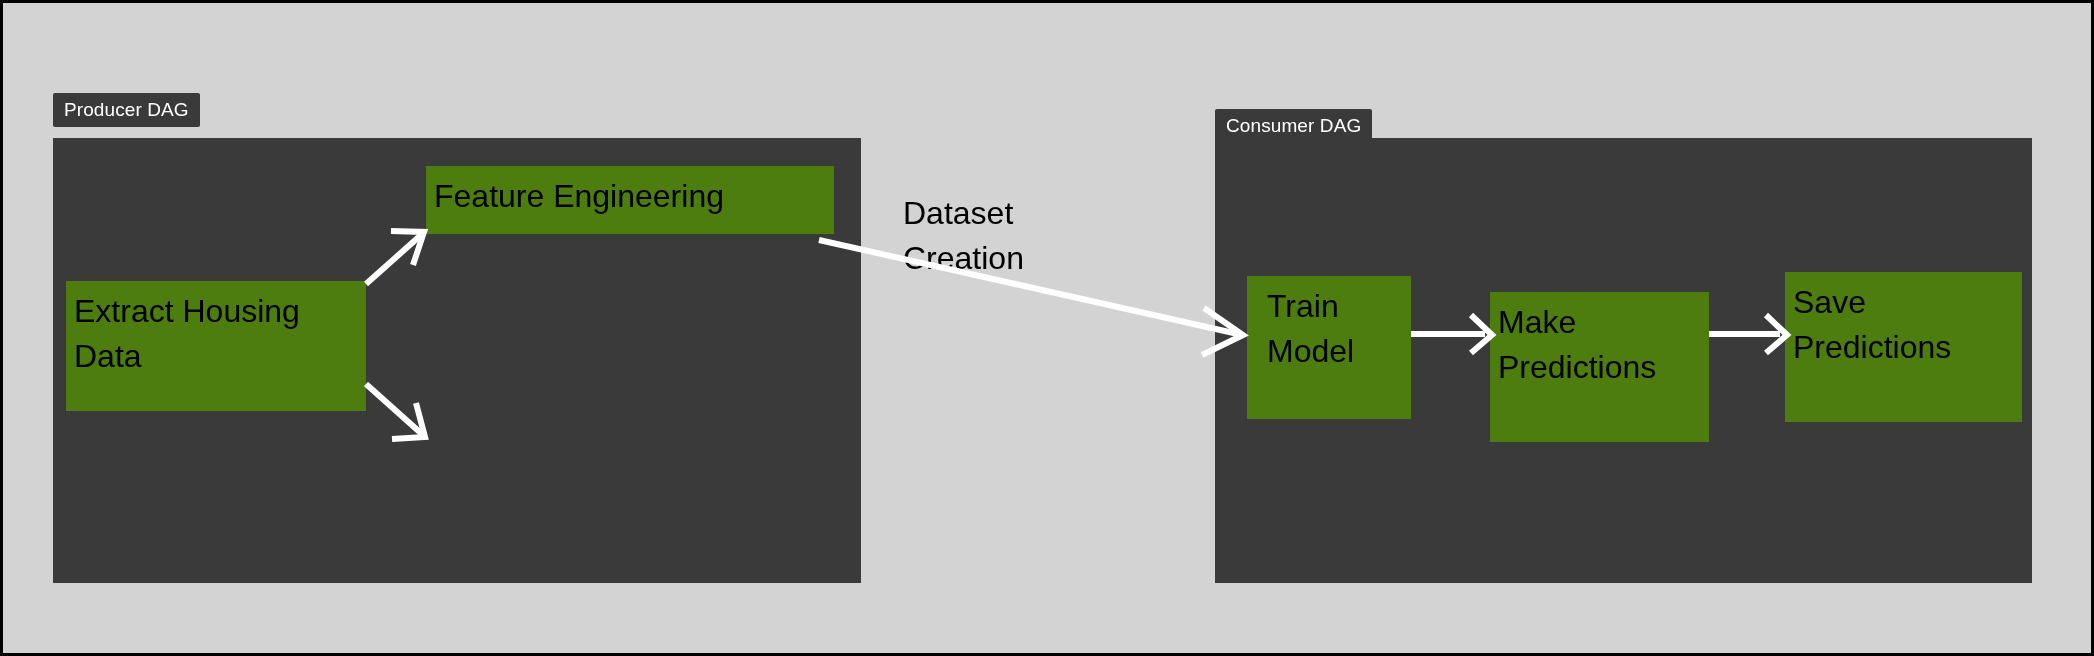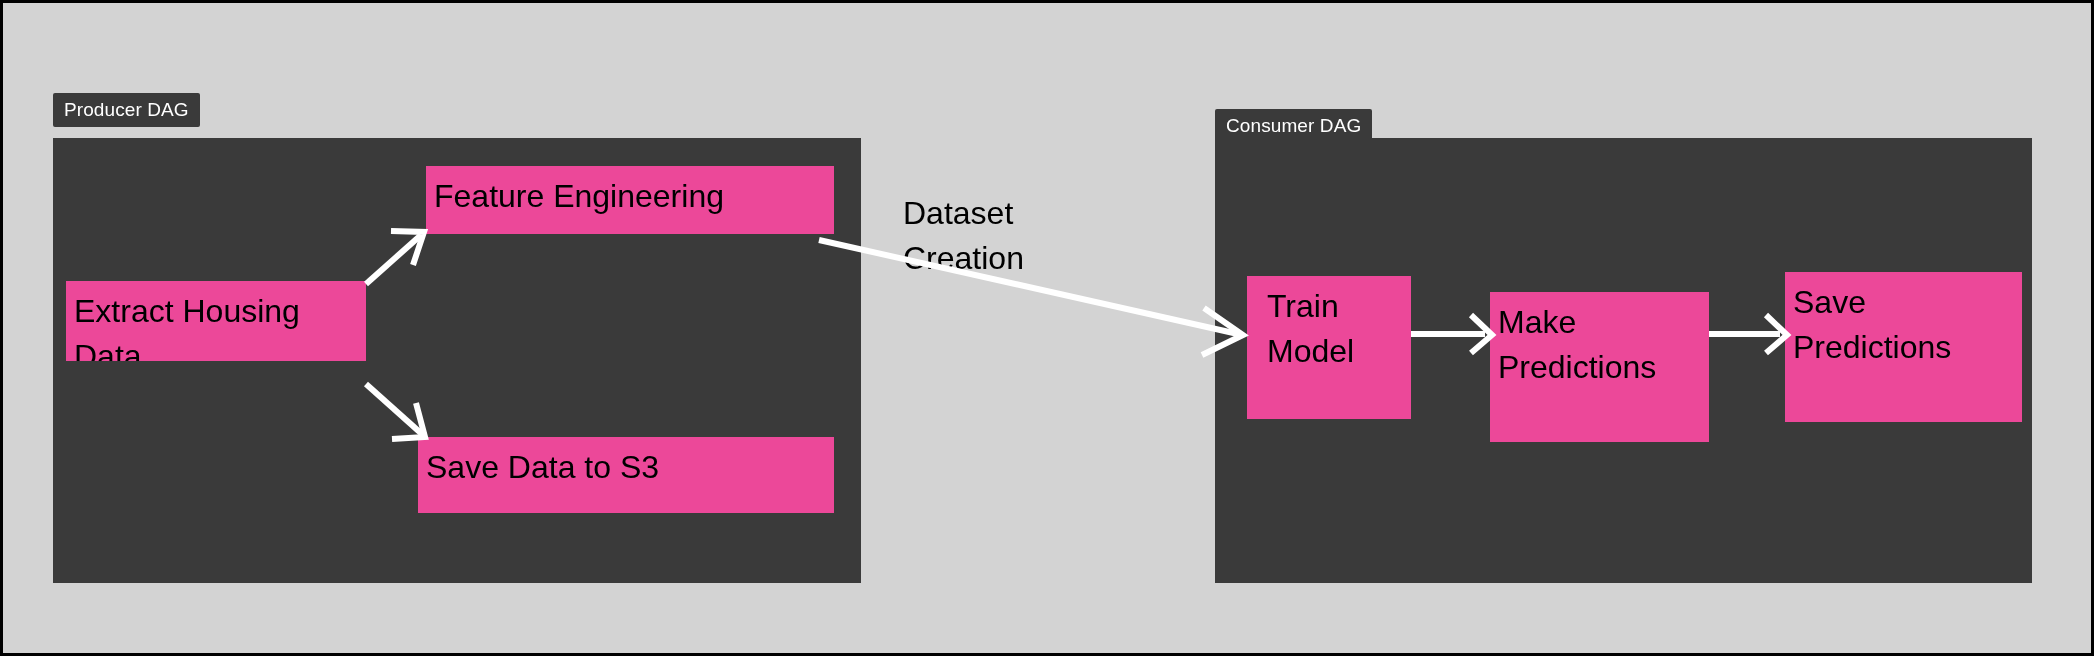--- a/index.html
+++ b/index.html
@@ -29,21 +29,21 @@
     padding: 7px 11px 8px 11px;
     white-space: nowrap;
     letter-spacing: 0.1px;
   }
   .dag-panel {
     position: absolute;
     background: #3a3a3a;
   }
   .task-box {
     position: absolute;
-    background: #ec4899;
+    background: #4d7c0f;
     color: #000000;
     font-size: 32px;
     line-height: 45px;
     box-sizing: border-box;
     padding: 8px 0 0 8px;
     overflow: hidden;
   }
   .free-label {
     position: absolute;
     color: #000000;
@@ -66,24 +66,23 @@
 <body>
 
 <div id="canvas">
 
   <div class="dag-badge" style="left:50px; top:90px;">Producer DAG</div>
 
   <div class="dag-panel" style="left:50px; top:135px; width:808px; height:445px;"></div>
 
   <div class="task-box" style="left: 423px; top: 163px; width: 408px; height: 68px; white-space: pre-line;">Feature Engineering</div>
 
-  <div class="task-box" style="left: 63px; top: 278px; width: 300px; height: 80px; white-space: pre-line;">Extract Housing
+  <div class="task-box" style="left: 63px; top: 278px; width: 300px; height: 130px; white-space: pre-line;">Extract Housing
 Data</div>
 
-  <div class="task-box" style="left: 415px; top: 434px; width: 416px; height: 76px; white-space: pre-line;">Save Data to S3</div>
 
   <div class="dag-badge" style="left:1212px; top:106px;">Consumer DAG</div>
 
   <div class="dag-panel" style="left:1212px; top:135px; width:817px; height:445px;"></div>
 
   <div class="task-box" style="left: 1244px; top: 273px; width: 164px; height: 143px; white-space: pre-line; padding-left: 20px;">Train
 Model</div>
 
   <div class="task-box" style="left: 1487px; top: 269px; width: 219px; height: 150px; white-space: pre-line; margin-top: 20px;">Make
 Predictions</div>

